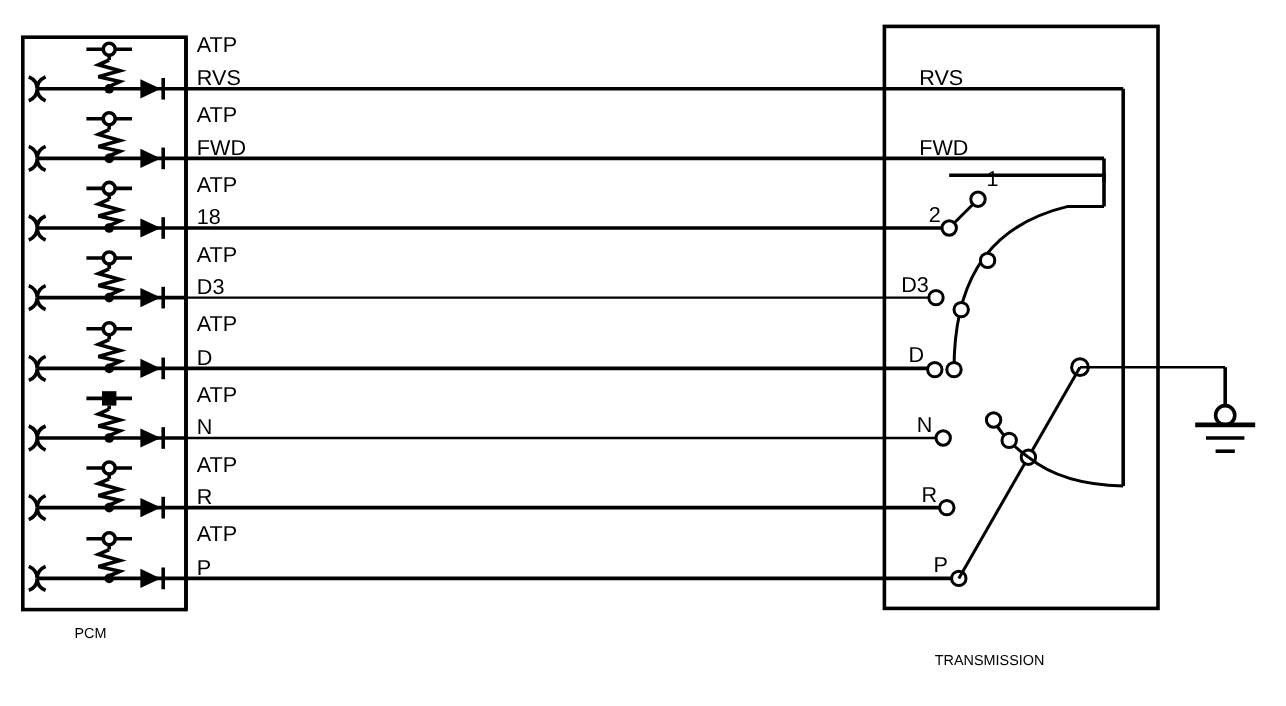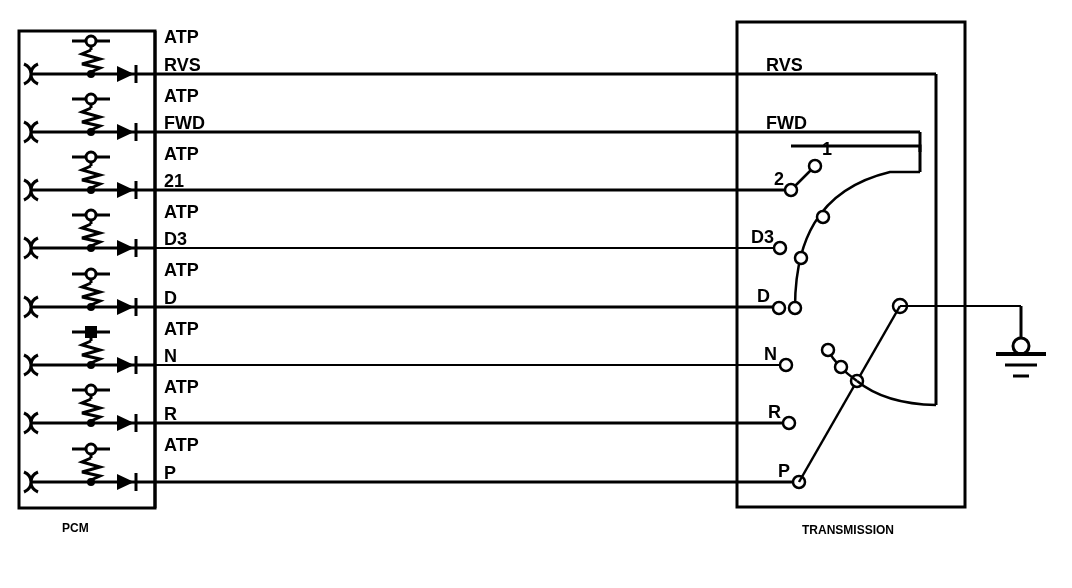--- a/index.html
+++ b/index.html
@@ -8,21 +8,21 @@
     width:1072px;
     height:588px;
     background:#ffffff;
     font-family:"Liberation Sans", sans-serif;
     overflow:hidden;
   }
   svg#diagram{position:absolute;left:0;top:0;width:1072px;height:588px;}
   .lbl{
     position:absolute;
     font-family:"Liberation Sans", sans-serif;
-    font-weight:bold;
+    font-weight:normal;
     color:#000000;
     white-space:pre;
     line-height:1.0;
   }
   .lbl-atp{font-size:18px;}
   .lbl-term{font-size:18px;}
   .lbl-cap{font-size:12px;}
 </style>
 </head>
 <body>
@@ -196,21 +196,21 @@
 
   </svg>
 
   <div class="lbl lbl-atp" style="left:164px; top:28px;">ATP</div>
   <div class="lbl lbl-atp" style="left:164px; top:56px;">RVS</div>
 
   <div class="lbl lbl-atp" style="left:164px; top:87px;">ATP</div>
   <div class="lbl lbl-atp" style="left:164px; top:114px;">FWD</div>
 
   <div class="lbl lbl-atp" style="left:164px; top:145px;">ATP</div>
-  <div class="lbl lbl-atp" style="left:164px; top:172px;">21</div>
+  <div class="lbl lbl-atp" style="left:164px; top:172px;">18</div>
 
   <div class="lbl lbl-atp" style="left:164px; top:203px;">ATP</div>
   <div class="lbl lbl-atp" style="left:164px; top:230px;">D3</div>
 
   <div class="lbl lbl-atp" style="left:164px; top:261px;">ATP</div>
   <div class="lbl lbl-atp" style="left:164px; top:289px;">D</div>
 
   <div class="lbl lbl-atp" style="left:164px; top:320px;">ATP</div>
   <div class="lbl lbl-atp" style="left:164px; top:347px;">N</div>
 
@@ -224,15 +224,15 @@
   <div class="lbl lbl-term" style="left:766px; top:114px;">FWD</div>
   <div class="lbl lbl-term" style="left:774px; top:170px;">2</div>
   <div class="lbl lbl-term" style="left:822px; top:140px;">1</div>
   <div class="lbl lbl-term" style="left:751px; top:228px;">D3</div>
   <div class="lbl lbl-term" style="left:757px; top:287px;">D</div>
   <div class="lbl lbl-term" style="left:764px; top:345px;">N</div>
   <div class="lbl lbl-term" style="left:768px; top:403px;">R</div>
   <div class="lbl lbl-term" style="left:778px; top:462px;">P</div>
 
   <div class="lbl lbl-cap" style="left:62px; top:522px;">PCM</div>
-  <div class="lbl lbl-cap" style="left:779px; top:524px;margin-left:23px;">TRANSMISSION</div>
+  <div class="lbl lbl-cap" style="left:779px; top:544px;">TRANSMISSION</div>
 
 </div>
 
 </body></html>

